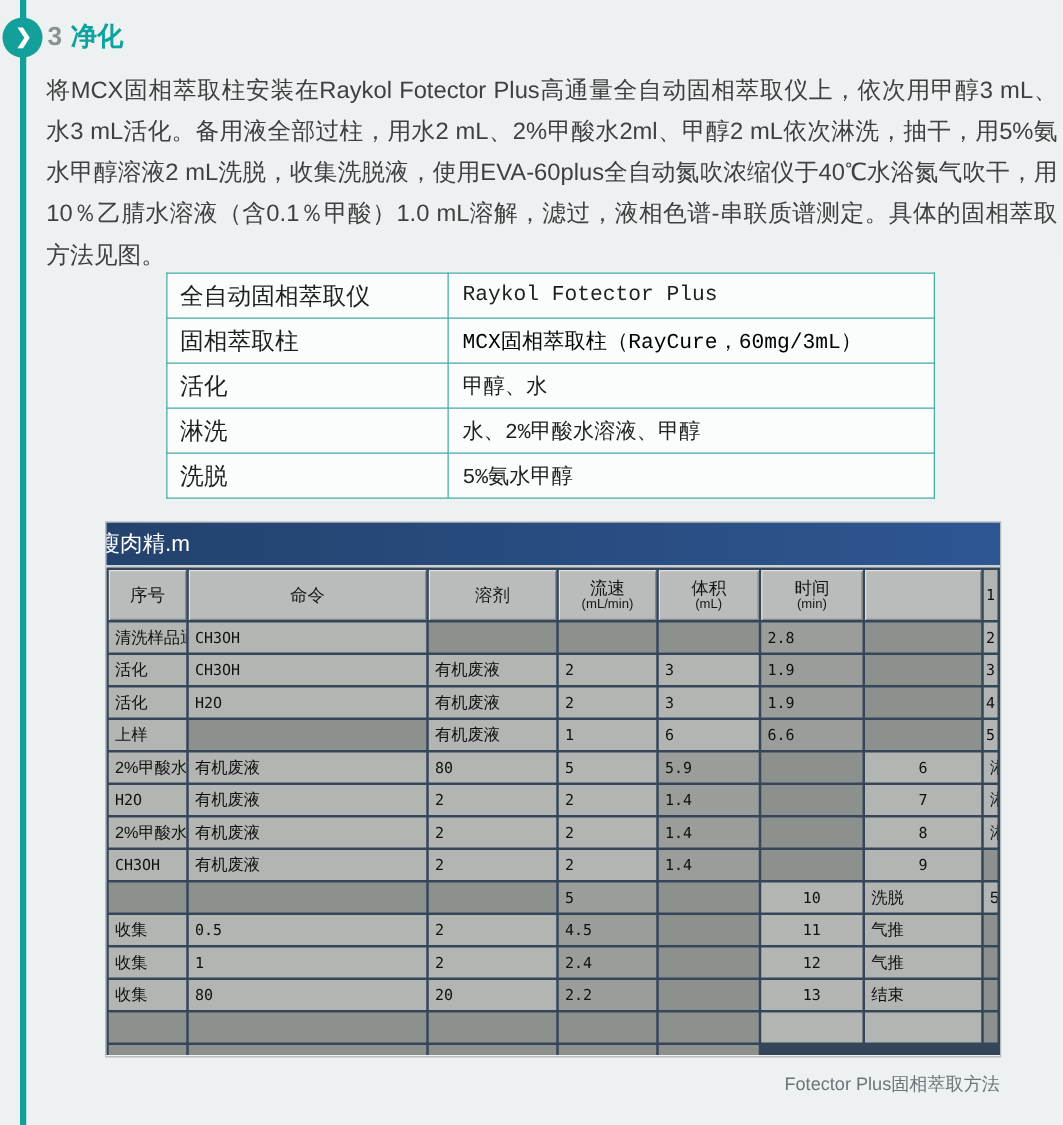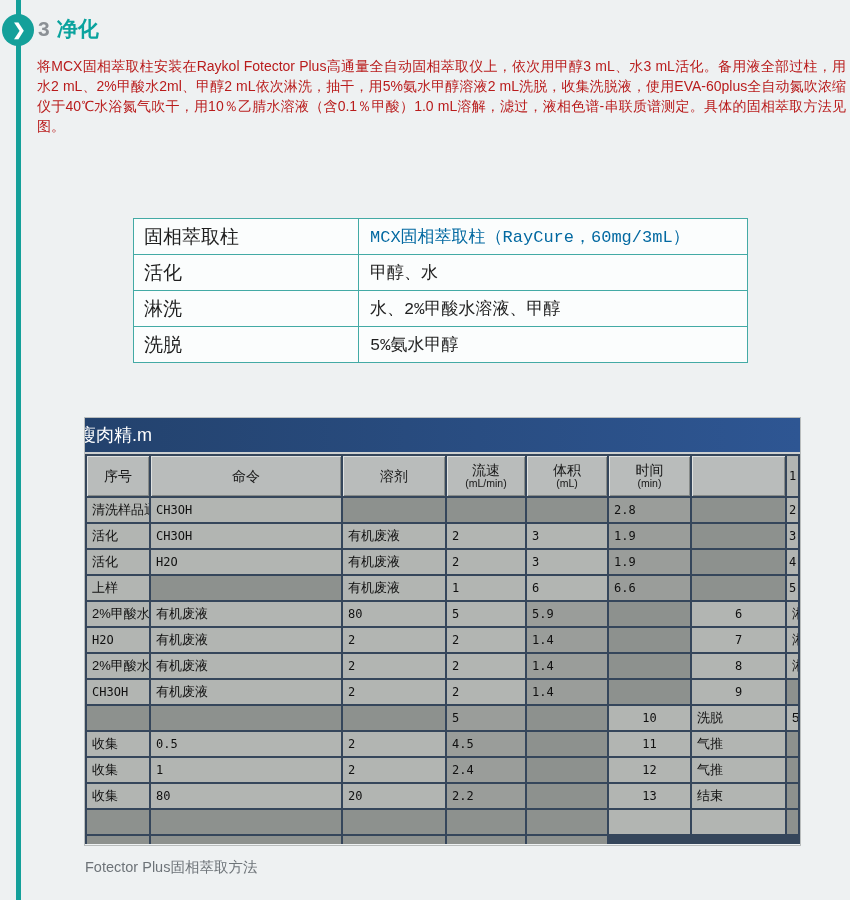--- a/index.html
+++ b/index.html
@@ -8,29 +8,29 @@
   
   .accent-line{position:absolute;left:16px;top:0;width:5px;height:100%;background:#14a09a;}
   .bullet{position:absolute;left:2px;top:14px;width:32px;height:32px;border-radius:50%;
           background:#14a09a;display:flex;align-items:center;justify-content:center;z-index:2;}
   .bullet .chev{color:#ffffff;font-size:16px;font-weight:bold;line-height:1;transform:translateX(1px);}
   
   .heading{position:absolute;left:38px;top:15px;margin:0;font-size:21px;font-weight:bold;}
   .heading .num{color:#8b9095;margin-right:7px;}
   .heading .ttl{color:#0aa39e;}
   
-  .para{position:absolute;left:37px;top:56px;width:809px;margin:0;font-size:14px;
-        line-height:20px;color:#b91c1c;text-align:justify;}
+  .para{position:absolute;left:37px;top:56px;width:809px;margin:0;font-size:19px;
+        line-height:33px;color:#404040;text-align:justify;}
   
   .spe{position:absolute;left:133px;top:218px;width:615px;border-collapse:collapse;background:#fbfdfd;}
   .spe td{border:1px solid #43aaa5;height:35px;font-size:19px;color:#1f1f1f;
           font-family:"Liberation Serif","DejaVu Serif",serif;padding:0 0 0 10px;}
   .spe td.lab{width:214px;}
   .spe td.val{font-family:"Liberation Mono","DejaVu Sans Mono",monospace;font-size:17px;padding-left:11px;}
-  .spe td.val.hl{color:#0369a1;}
+  .spe td.val.hl{color:#000000;}
   
   .window{position:absolute;left:85px;top:418px;width:715px;height:427px;overflow:hidden;
           box-shadow:0 0 0 1px #b9bdbd;}
   .titlebar{height:34px;background:linear-gradient(90deg,#23426d,#2e5693);overflow:hidden;}
   .titlebar span{display:inline-block;margin-left:-7px;color:#ffffff;font-size:18px;line-height:34px;}
   .strip{height:2px;background:#cdd0d0;}
   .grid{display:grid;width:715px;box-sizing:border-box;
         grid-template-columns:62px 190px 102px 78px 80px 81px 93px 11px;
         grid-template-rows:40px repeat(13,24px) 8px;
         gap:2px;padding:2px 2px 0 2px;background:#35465b;}
@@ -39,39 +39,43 @@
          box-shadow:inset 1px 1px 0 #dfe1e0, inset -1px -1px 0 #868a88;text-align:center;}
   .hcell .sub{font-size:10.5px;}
   .cell{display:flex;align-items:center;font-size:13px;color:#101010;padding-left:5px;
         overflow:hidden;white-space:nowrap;}
   .cell.center{justify-content:center;padding-left:0;}
   .cell.mono{font-family:"DejaVu Sans Mono","Liberation Mono",monospace;font-size:12px;}
   .c-light{background:#b2b5b2;}
   .c-dark{background:#8d918e;}
   .c-mid{background:#9a9d9a;}
   
-  .caption{position:absolute;left:85px;top:858px;width:715px;text-align:left;
+  .caption{position:absolute;left:85px;top:858px;width:715px;text-align:right;
            font-size:14.5px;color:#6d7378;}
 </style>
 </head>
 <body>
 
 <div class="page">
 
   <div class="accent-line"></div>
   <div class="bullet">
     <span class="chev">❯</span>
   </div>
 
   <h2 class="heading"><span class="num">3</span><span class="ttl">净化</span></h2>
 
   <p class="para">将MCX固相萃取柱安装在Raykol Fotector Plus高通量全自动固相萃取仪上，依次用甲醇3 mL、水3 mL活化。备用液全部过柱，用水2 mL、2%甲酸水2ml、甲醇2 mL依次淋洗，抽干，用5%氨水甲醇溶液2 mL洗脱，收集洗脱液，使用EVA-60plus全自动氮吹浓缩仪于40℃水浴氮气吹干，用10％乙腈水溶液（含0.1％甲酸）1.0 mL溶解，滤过，液相色谱-串联质谱测定。具体的固相萃取方法见图。</p>
 
   <table class="spe">
     <tbody>
+        <tr>
+          <td class="lab">全自动固相萃取仪</td>
+          <td class="val">Raykol Fotector Plus</td>
+        </tr>
         <tr>
           <td class="lab">固相萃取柱</td>
           <td class="val hl">MCX固相萃取柱（RayCure，60mg/3mL）</td>
         </tr>
         <tr>
           <td class="lab">活化</td>
           <td class="val">甲醇、水</td>
         </tr>
         <tr>
           <td class="lab">淋洗</td>

